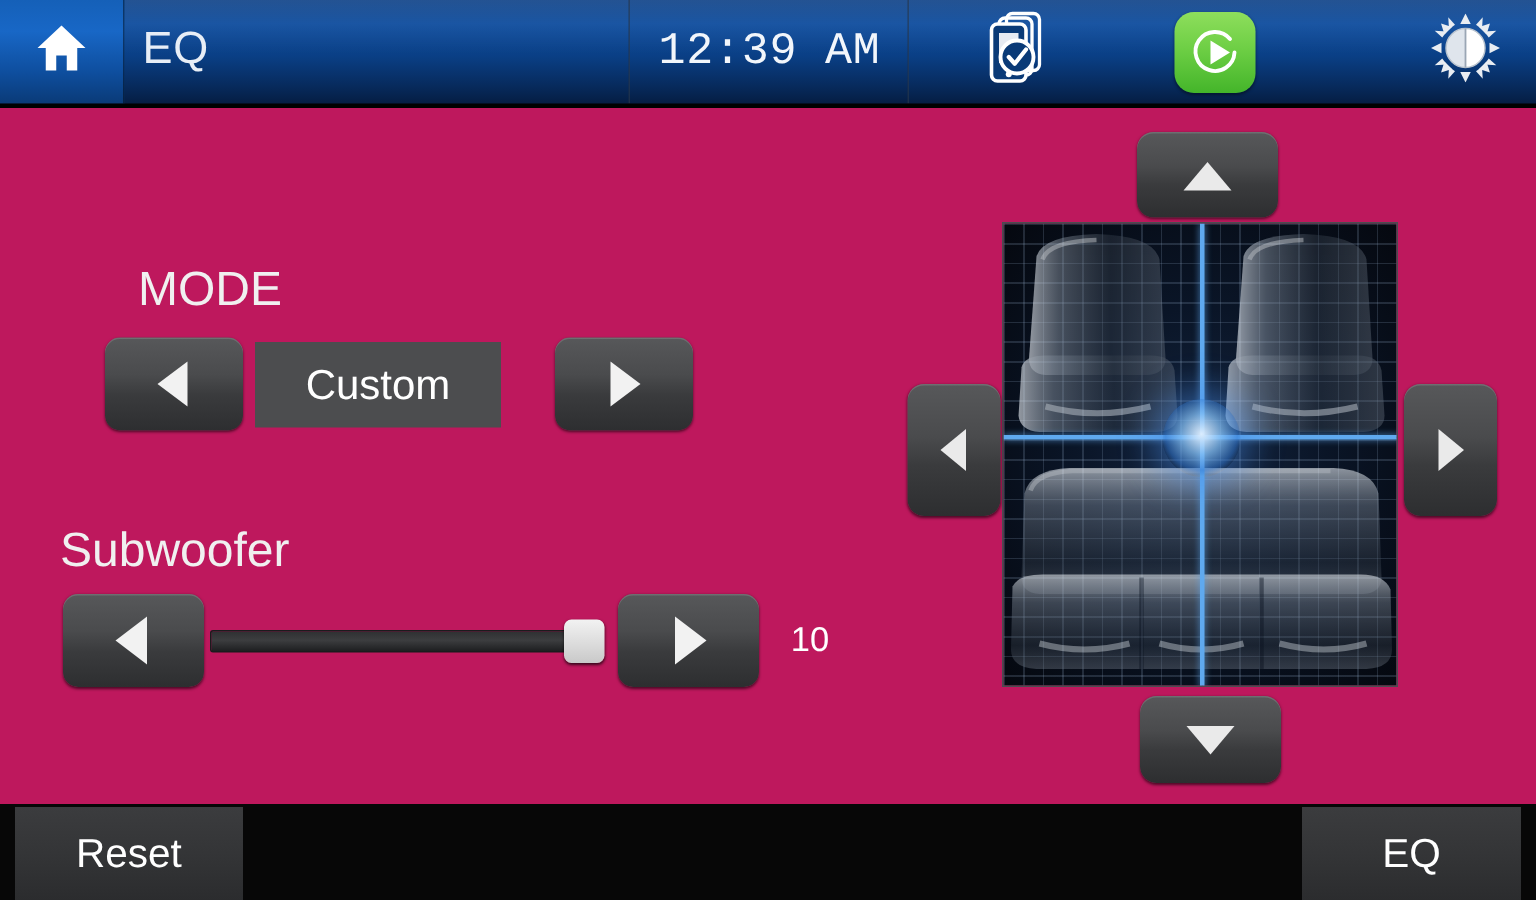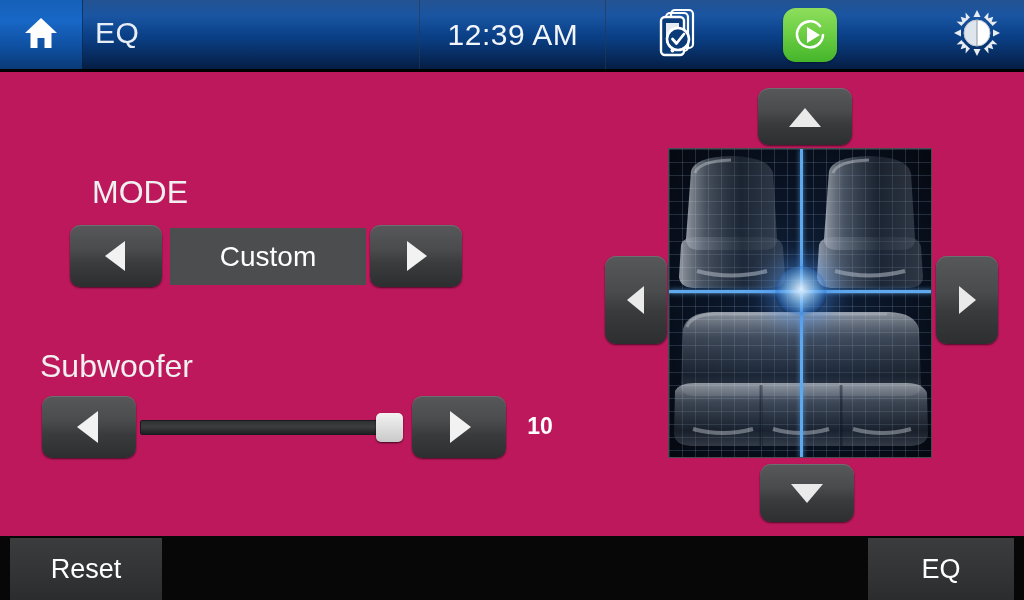--- a/index.html
+++ b/index.html
@@ -41,21 +41,21 @@
     display: flex; align-items: center; justify-content: center;
     border-right: 1px solid rgba(0,0,0,0.45);
   }
   #title {
     position: absolute; left: 95px; top: 16px;
     color: #e8eef6; font-size: 30px; letter-spacing: 0.5px;
   }
   #clock {
     position: absolute; left: 420px; top: 0; width: 186px; height: 69px;
     display: flex; align-items: center; justify-content: center;
-    color: #f2f6fb; font-size: 30px; letter-spacing: 0.5px;
+    color: #f2f6fb; font-size: 30px; letter-spacing: 0.5px; font-family: Liberation Mono, monospace;
   }
   #phone-icon-wrap {
     position: absolute; left: 620px; top: 0; width: 120px; height: 69px;
     display: flex; align-items: center; justify-content: center;
   }
   #play-icon-wrap {
     position: absolute; left: 755px; top: 0; width: 110px; height: 69px;
     display: flex; align-items: center; justify-content: center;
   }
   #bright-icon-wrap {
@@ -75,21 +75,21 @@
     color: #f0f0f0; font-size: 32px;
   }
   .btn3d {
     background: linear-gradient(to bottom, #57585a 0%, #4a4b4d 40%, #3a3b3d 62%, #2d2e30 100%);
     border-radius: 10px;
     box-shadow: inset 0 1px 0 rgba(255,255,255,0.14), 0 1px 2px rgba(0,0,0,0.6);
     display: flex; align-items: center; justify-content: center;
   }
   #mode-prev { position: absolute; left: 70px; top: 225px; width: 92px; height: 62px; }
   #mode-value {
-    position: absolute; left: 170px; top: 228px; width: 196px; height: 57px;
+    position: absolute; left: 170px; top: 228px; width: 164px; height: 57px;
     background: #4c4d4f;
     display: flex; align-items: center; justify-content: center;
     color: #ffffff; font-size: 28px;
   }
   #mode-next { position: absolute; left: 370px; top: 225px; width: 92px; height: 62px; }
 
   #sub-label {
     position: absolute; left: 40px; top: 348px;
     color: #f0f0f0; font-size: 32px;
   }
@@ -102,21 +102,21 @@
     border-radius: 2px;
   }
   #sub-thumb {
     position: absolute; left: 376px; top: 413px; width: 27px; height: 29px;
     background: linear-gradient(to bottom, #f2f2f2 0%, #dcdcdc 55%, #c9c9c9 100%);
     border-radius: 5px;
     box-shadow: 0 1px 2px rgba(0,0,0,0.7);
   }
   #sub-value {
     position: absolute; left: 518px; top: 413px; width: 44px;
-    text-align: center; color: #ffffff; font-size: 23px; font-weight: bold;
+    text-align: center; color: #ffffff; font-size: 23px;
   }
 
   
   #fader-panel {
     position: absolute; left: 668px; top: 148px; width: 264px; height: 310px;
     background: radial-gradient(ellipse at 50% 50%, #14253f 0%, #0a1527 45%, #05080f 100%);
     border: 1px solid #4b4c50;
     overflow: hidden;
   }
   #fader-grid {

